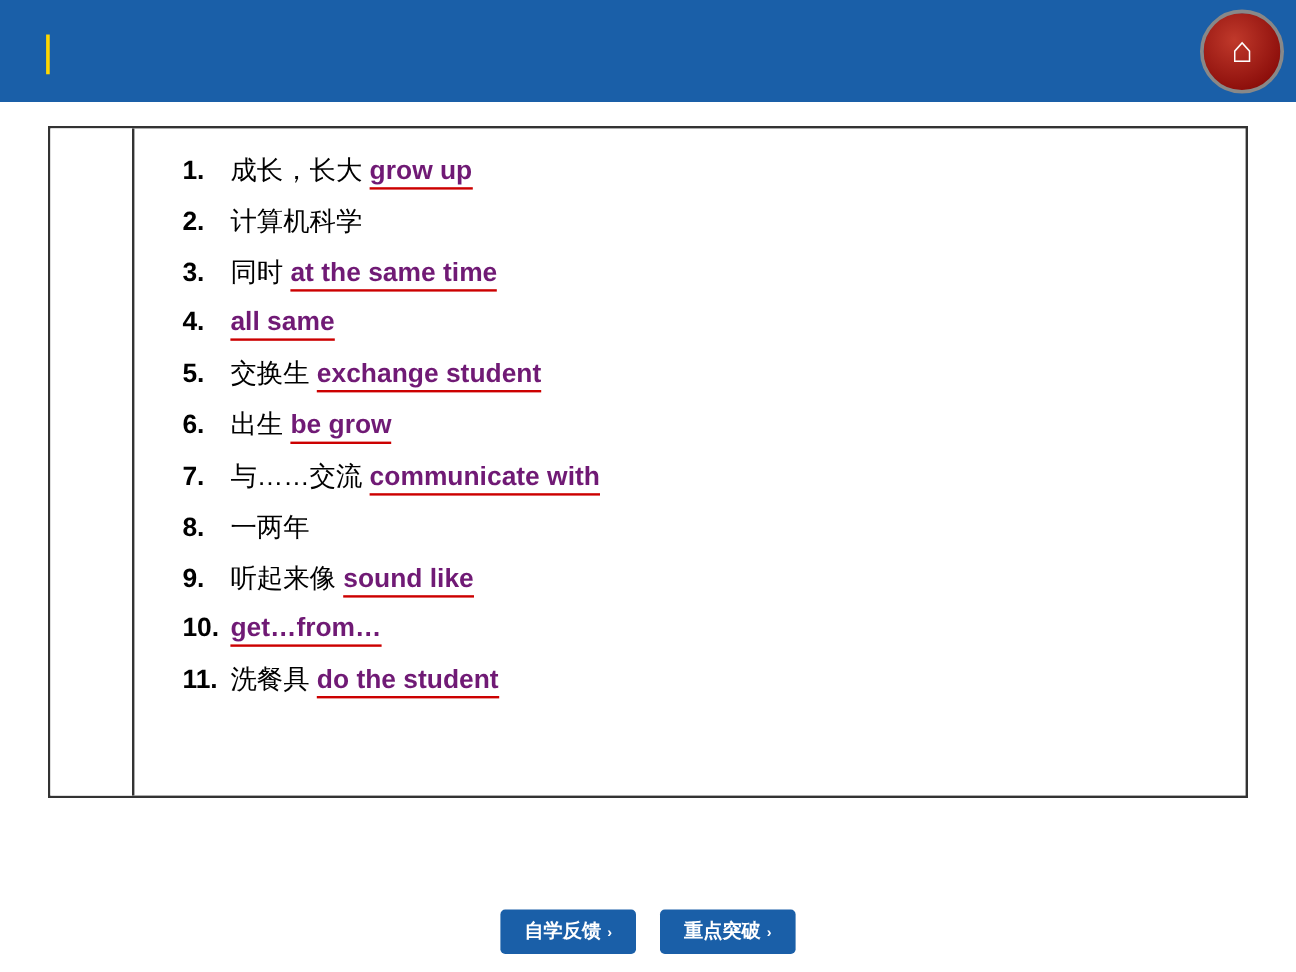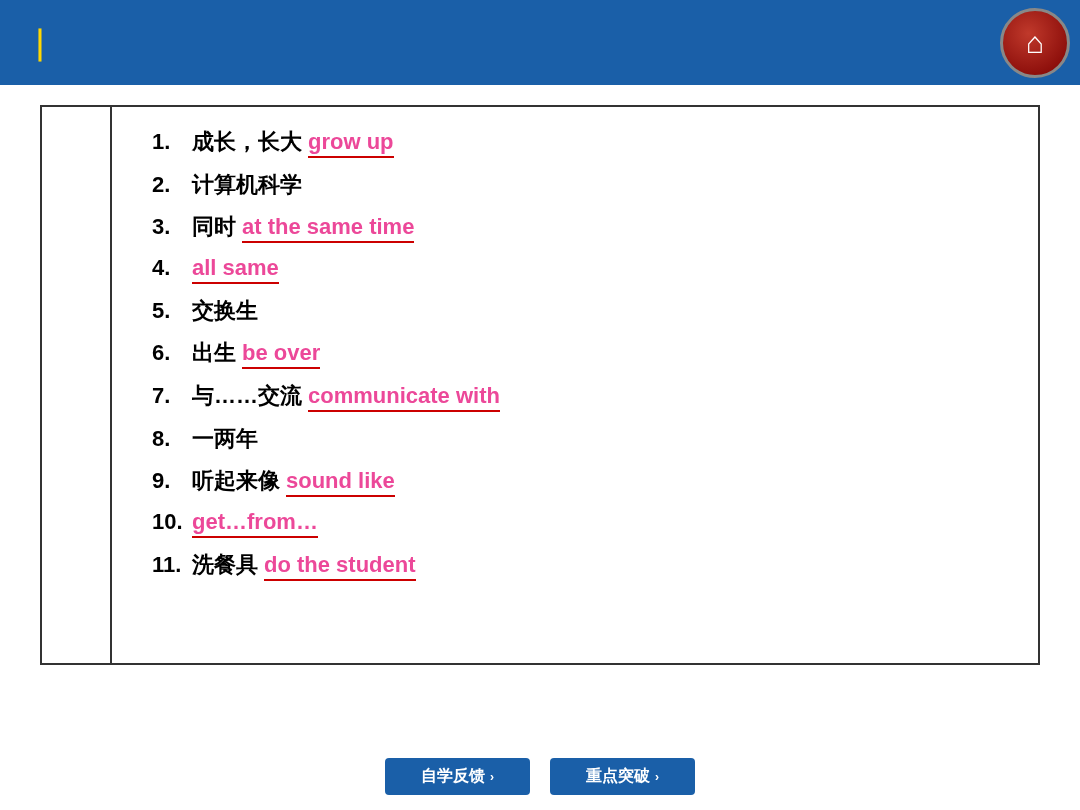--- a/index.html
+++ b/index.html
@@ -97,25 +97,25 @@
     }
     .item-num {
       min-width: 40px;
       font-size: 22px;
       font-weight: bold;
       color: #000;
     }
     .item-chinese {
       font-size: 22px;
       color: #000;
-      font-weight: bold;
+      font-weight: normal;
       margin-right: 6px;
     }
     .item-english {
-      color: #ec4899;
+      color: #701a75;
       font-size: 22px;
       font-weight: bold;
       border-bottom: 2px solid #cc0000;
       padding-bottom: 1px;
     }
 
     
     .bottom-bar {
       position: absolute;
       bottom: 15px;
@@ -123,21 +123,21 @@
       width: 100%;
       display: flex;
       justify-content: center;
       gap: 20px;
     }
     .bottom-btn {
       background: #1a5fa8;
       color: #ffffff;
       font-size: 16px;
       font-weight: bold;
-      padding: 8px 36px;
+      padding: 8px 20px;
       border-radius: 4px;
       cursor: pointer;
       display: flex;
       align-items: center;
       gap: 5px;
       border: none;
     }
     .bottom-btn .arrow {
       font-size: 12px;
     }
@@ -176,25 +176,26 @@
           <span class="item-chinese">同时 </span>
           <span class="item-english">at the same time</span>
         </div>
         <div class="item-row">
           <span class="item-num">4.</span>
           <span class="item-english">all same</span>
         </div>
         <div class="item-row">
           <span class="item-num">5.</span>
           <span class="item-chinese">交换生</span>
+          <span class="item-english">exchange student</span>
         </div>
         <div class="item-row">
           <span class="item-num">6.</span>
           <span class="item-chinese">出生 </span>
-          <span class="item-english">be over</span>
+          <span class="item-english">be grow</span>
         </div>
         <div class="item-row">
           <span class="item-num">7.</span>
           <span class="item-chinese">与……交流 </span>
           <span class="item-english">communicate with</span>
         </div>
         <div class="item-row">
           <span class="item-num">8.</span>
           <span class="item-chinese">一两年 </span>
         </div>

